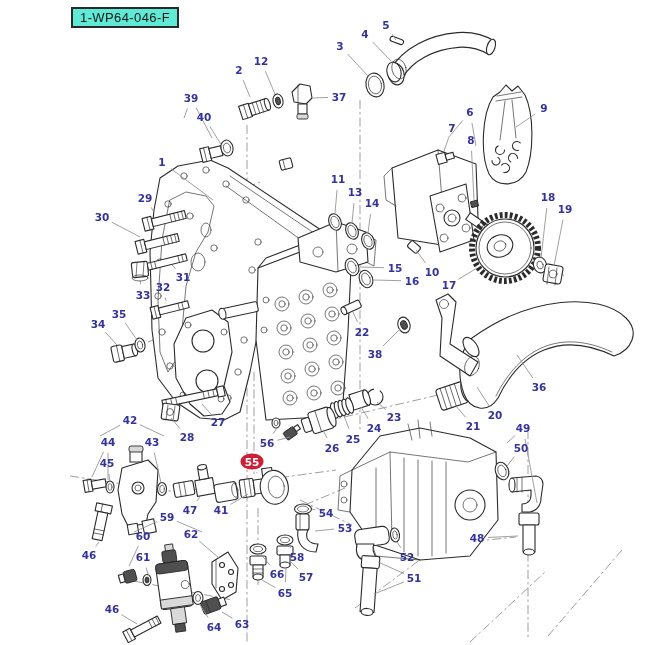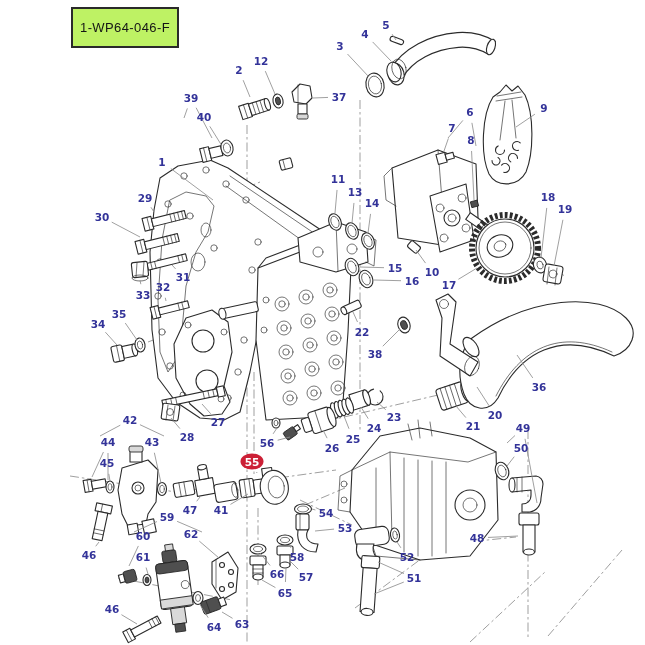--- a/index.html
+++ b/index.html
@@ -1,19 +1,19 @@
 <!DOCTYPE html>
 <html style="--label: #333399; --hltext: #ffffff;"><head>
 <meta charset="utf-8">
 <style>
   html,body{margin:0;padding:0}
   body{width:645px;height:645px;background:#ffffff;position:relative;overflow:hidden;
        font-family:"Liberation Sans",sans-serif}
-  .titlebox{position:absolute;left:71px;top:7px;border:2px solid #2a2a2a;background:#bef264;
-            padding:11px 7px;font:13px "Liberation Sans",sans-serif;color:#151515;letter-spacing:.4px;z-index:5}
+  .titlebox{position:absolute;left:71px;top:7px;border:2px solid #2a2a2a;background:#5eead4;
+            padding:1px 7px;font:13px "Liberation Sans",sans-serif;color:#151515;letter-spacing:.4px;z-index:5}
   svg{position:absolute;left:0;top:0}
   .ln{fill:none;stroke:#2b2b2b;stroke-width:1.1;stroke-linejoin:round;stroke-linecap:round}
   .fw{fill:#ffffff;stroke:#2b2b2b;stroke-width:1.1;stroke-linejoin:round}
   .fg{fill:#d9d9d9;stroke:#2b2b2b;stroke-width:0.9;stroke-linejoin:round}
   .fd{fill:#4f4f4f;stroke:#222;stroke-width:0.8;stroke-linejoin:round}
   .thin{stroke-width:0.65}
   .cl{stroke:#949494;stroke-width:0.9;fill:none;stroke-dasharray:9 3 2.5 3}
   .leader{stroke:#8f8f8f;stroke-width:0.85}
   .teeth{fill:none;stroke:#2b2b2b;stroke-width:6;stroke-dasharray:2.8 2.2}
   text.callout{font-family:"DejaVu Sans",sans-serif;font-size:10.5px;font-weight:bold;

